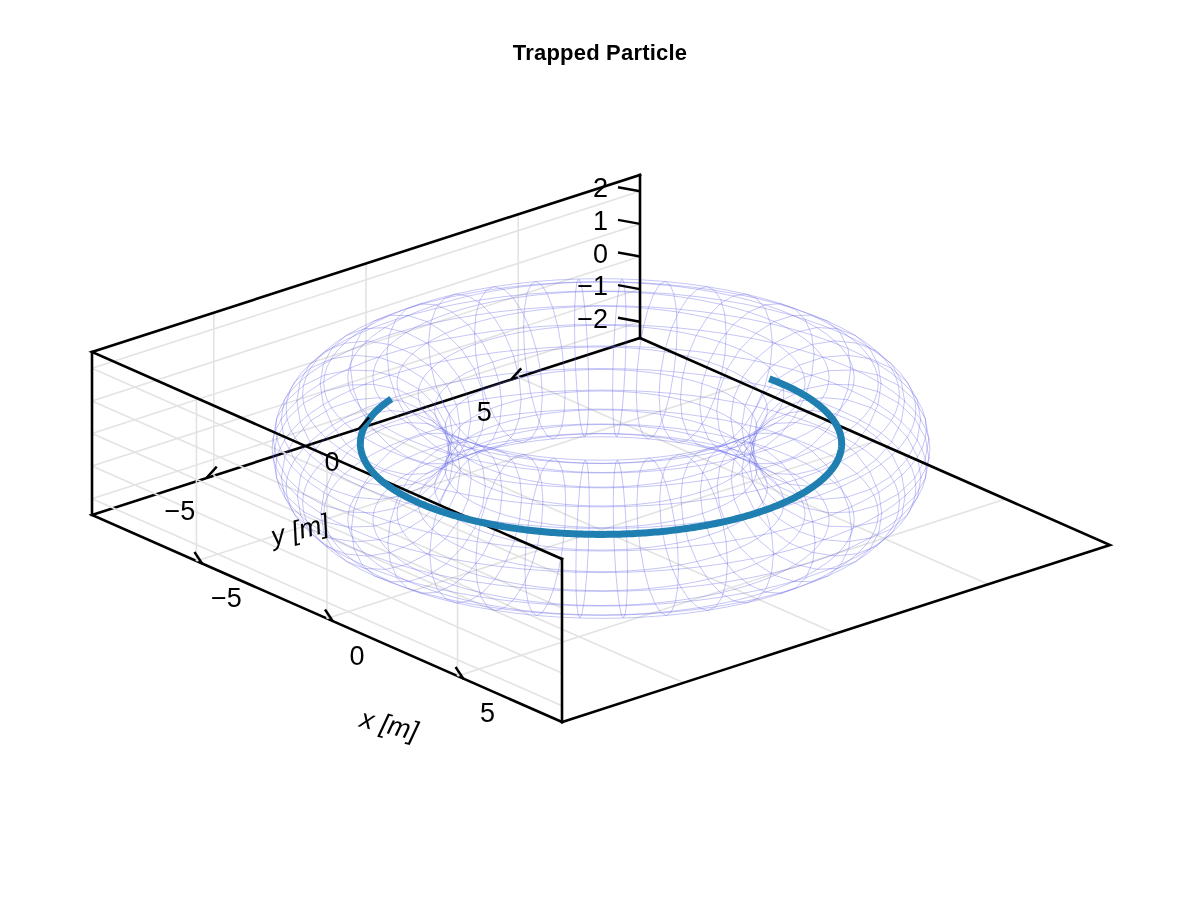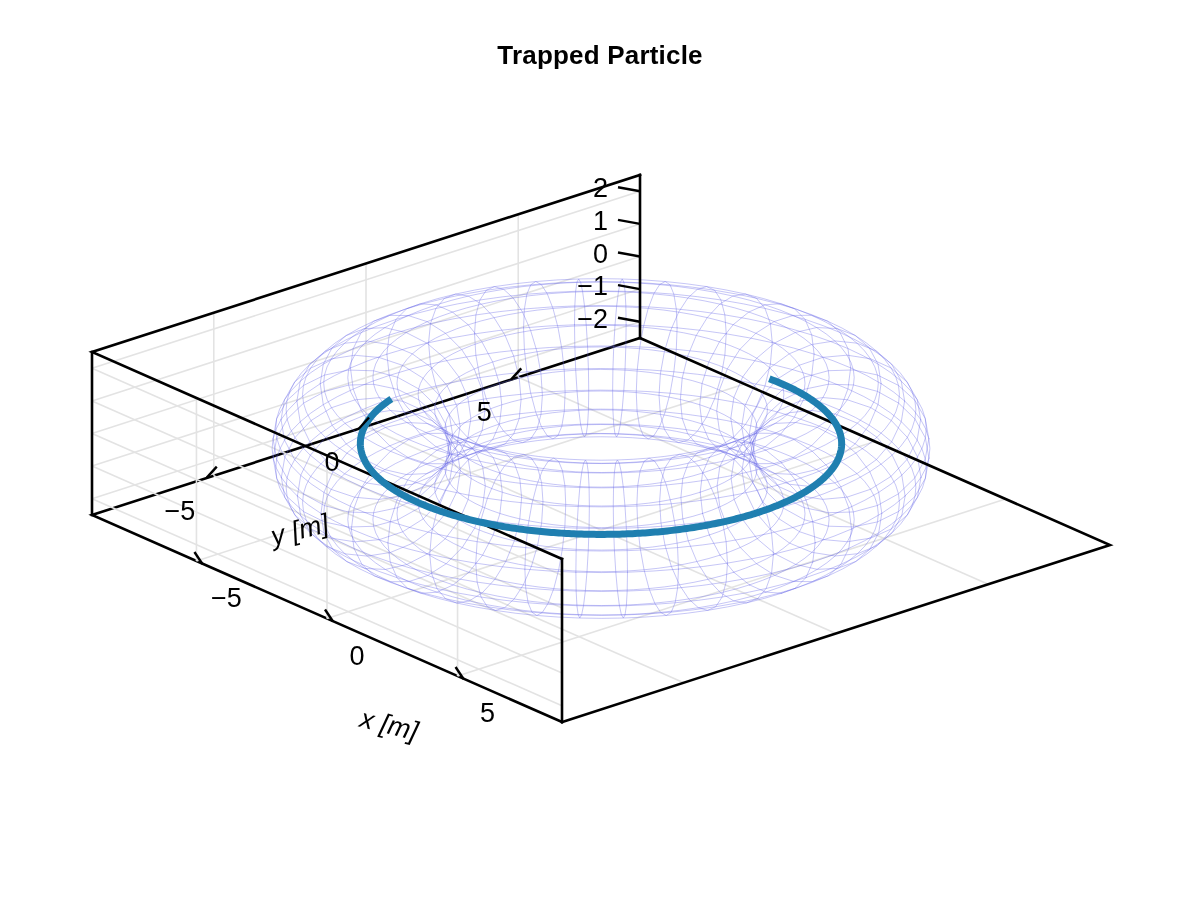--- a/index.html
+++ b/index.html
@@ -3,21 +3,21 @@
 <meta charset="utf-8">
 <style>
   html,body{margin:0;padding:0;background:#ffffff;}
   body{width:1200px;height:900px;overflow:hidden;
        font-family:"Liberation Sans","DejaVu Sans",sans-serif;}
   #stage{position:relative;width:1200px;height:900px;background:#ffffff;}
   #plot{position:absolute;left:0;top:0;width:1200px;height:900px;}
   .title-text{
     position:absolute;left:0;top:40px;width:1200px;text-align:center;
     font-family:"Liberation Sans","DejaVu Sans",sans-serif;
-    font-size:26px;font-weight:bold;color:#000000;letter-spacing:0.2px;
+    font-size:22px;font-weight:bold;color:#000000;letter-spacing:0.2px;
   }
   text{font-family:"Liberation Sans","DejaVu Sans",sans-serif;}
   .tick-label{font-size:27px;fill:#000000;}
   .axis-title{font-size:27px;fill:#000000;font-style:italic;}
 </style>
 </head>
 <body>
 
 <div id="stage">
 

